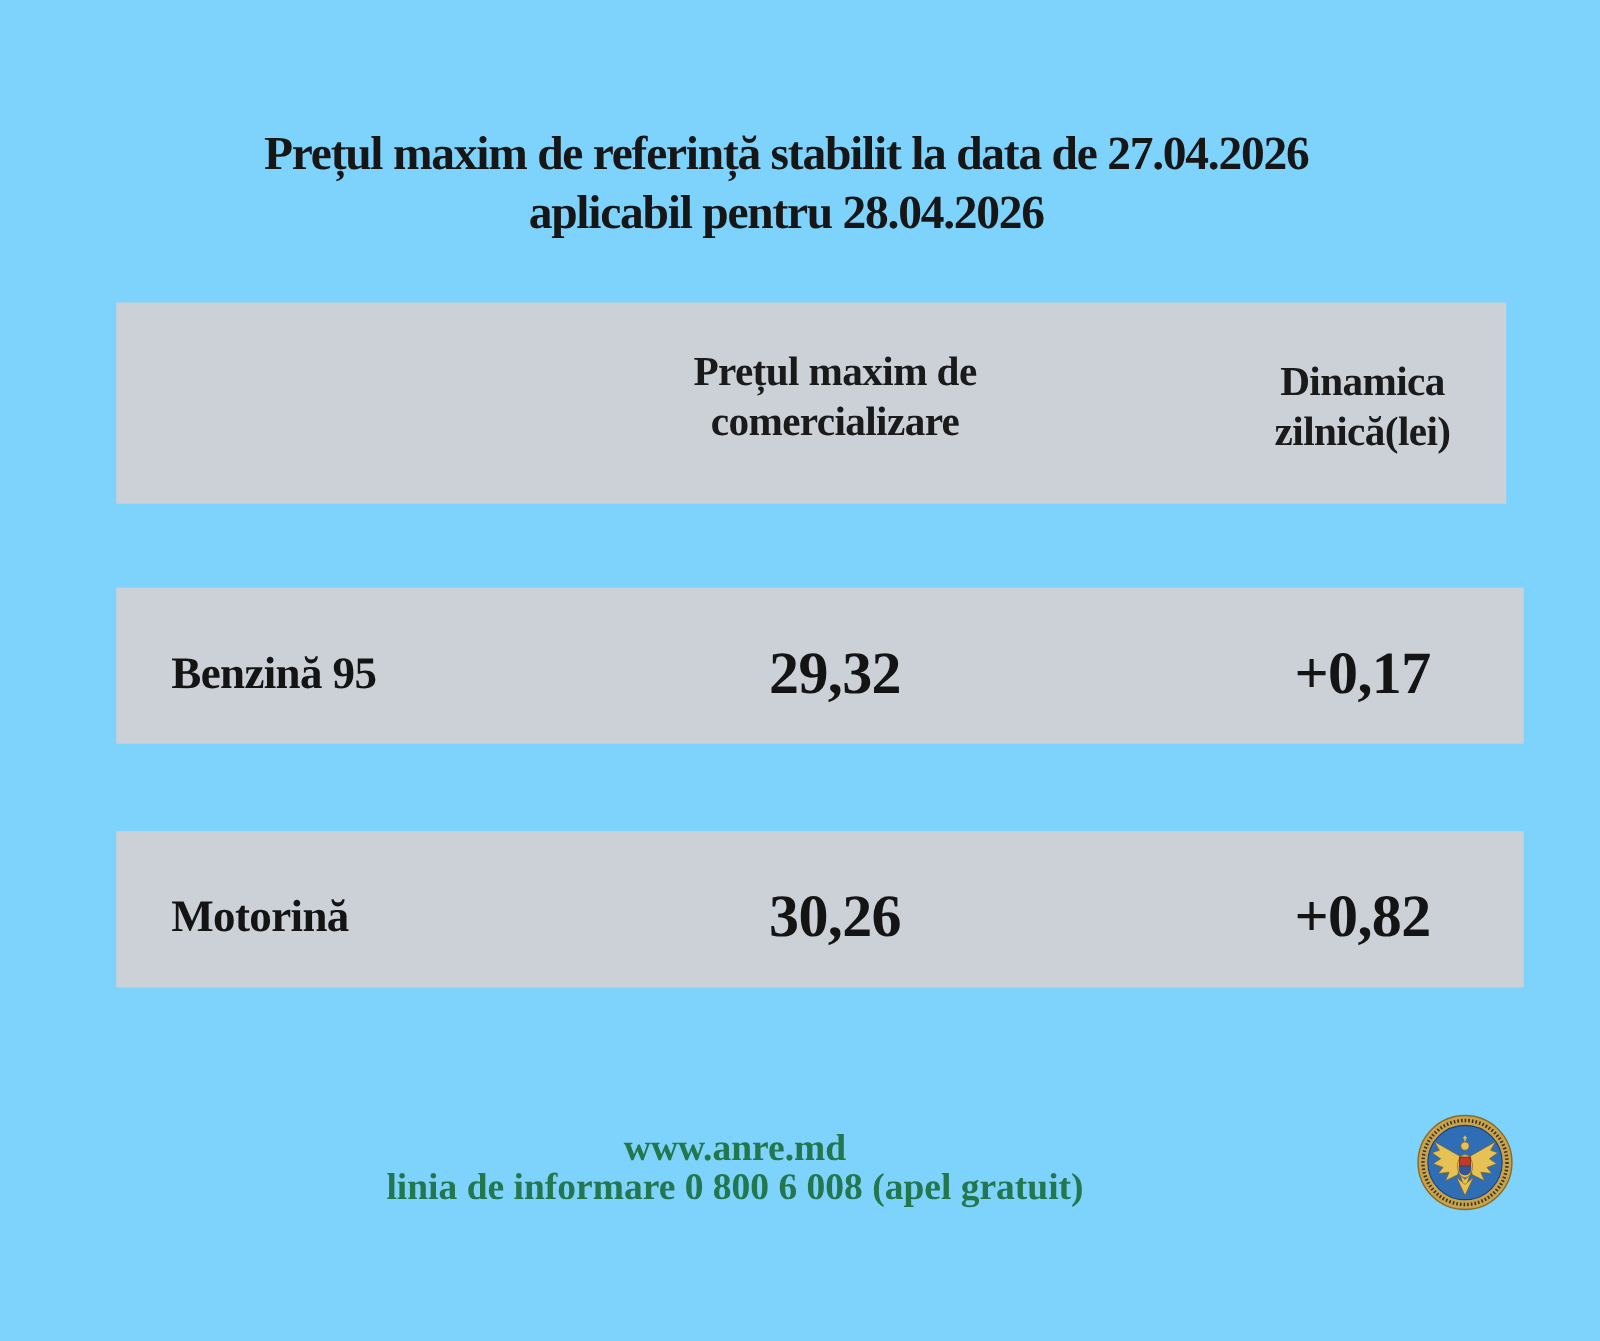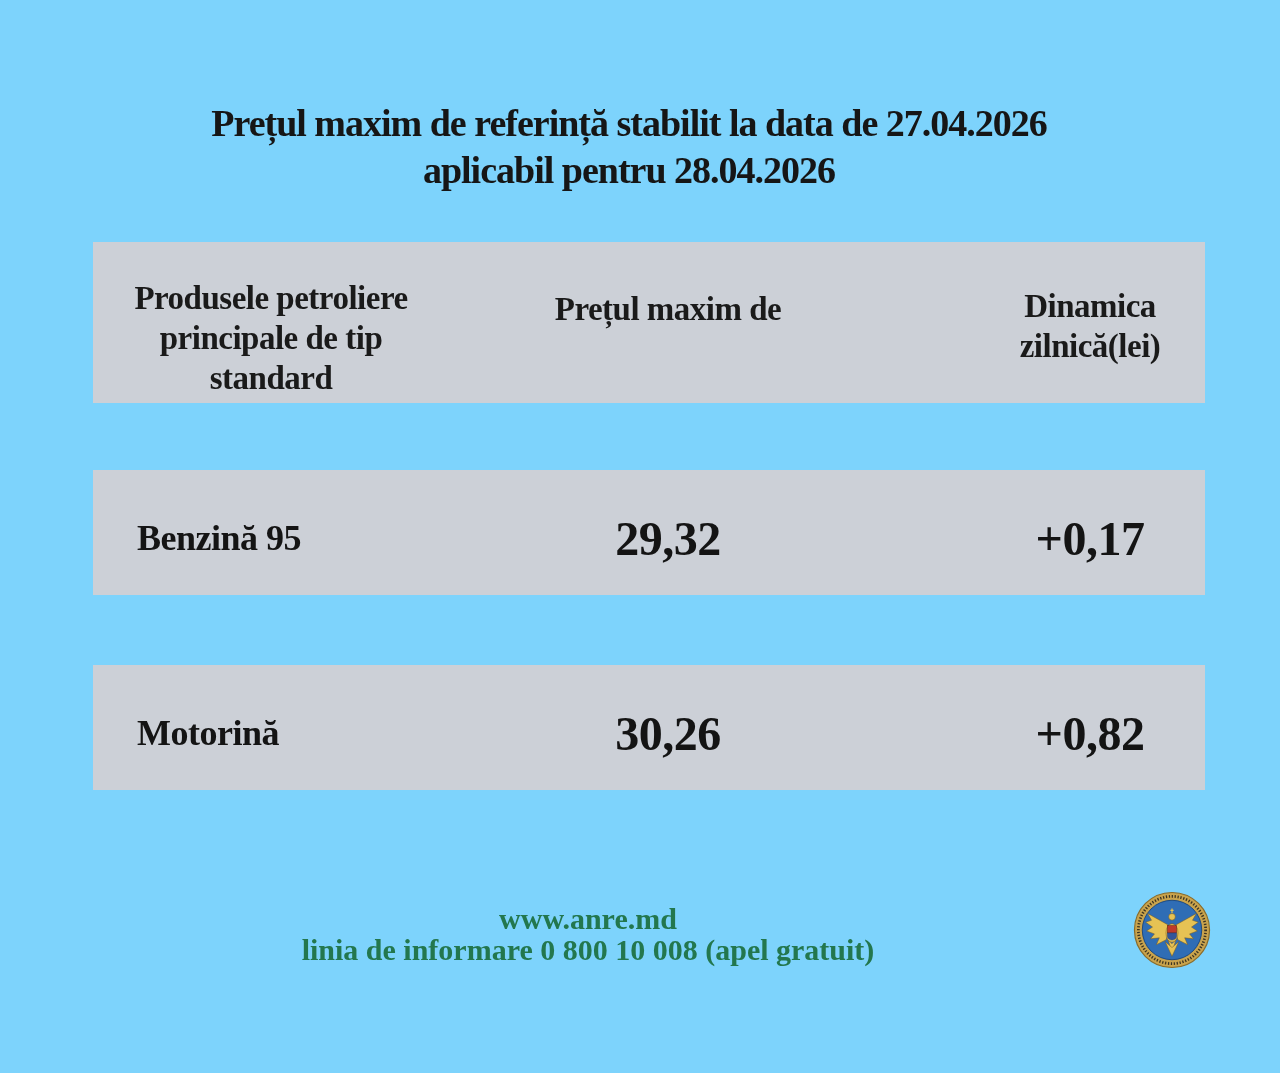--- a/index.html
+++ b/index.html
@@ -14,30 +14,30 @@
 
   .title{
     position:absolute;left:-11px;top:100px;width:1280px;margin:0;
     text-align:center;font-weight:bold;font-size:38px;line-height:47px;
     letter-spacing:-1px;color:#161616;
   }
   .title .tl{display:block;}
 
   .box{position:absolute;left:93px;width:1112px;background:#ccd0d7;}
   .header-box{top:242px;height:161px;}
-  .row-box{height:125px;}
+  .row-box{height:125px;padding-left:14px;}
   .row-1{top:470px;}
   .row-2{top:665px;}
 
   .hcell{
     position:absolute;text-align:center;font-weight:bold;
     font-size:33px;line-height:40px;letter-spacing:-0.5px;color:#1a1a1a;
   }
   .hc1{left:0;width:356px;top:36px;}
-  .hc2{left:375px;width:400px;top:47px;}
+  .hc2{left:375px;width:400px;top:36px;}
   .hc3{left:847px;width:300px;top:44px;}
   .hcell span{display:block;}
 
   .product{
     position:absolute;left:44px;top:0;height:125px;
     display:flex;align-items:center;padding-top:10px;box-sizing:border-box;
     font-weight:bold;font-size:36px;letter-spacing:-0.5px;color:#141414;
   }
   .cellval{
     position:absolute;top:0;height:125px;width:280px;
@@ -62,27 +62,23 @@
 <body>
 
 <div class="canvas">
 
   <h1 class="title">
     <span class="tl">Prețul maxim de referință stabilit la data de 27.04.2026</span>
     <span class="tl">aplicabil pentru 28.04.2026</span>
   </h1>
 
   <div class="box header-box">
-    <div class="hcell hc1">
-      <span>Produsele petroliere</span>
-      <span>principale de tip</span>
-      <span>standard</span>
-    </div>
     <div class="hcell hc2">
       <span>Prețul maxim de</span>
+      <span>comercializare</span>
     </div>
     <div class="hcell hc3">
       <span>Dinamica</span>
       <span>zilnică(lei)</span>
     </div>
   </div>
 
   <div class="box row-box row-1">
     <div class="product">Benzină 95</div>
     <div class="cellval price">29,32</div>
@@ -90,21 +86,21 @@
   </div>
 
   <div class="box row-box row-2">
     <div class="product">Motorină</div>
     <div class="cellval price">30,26</div>
     <div class="cellval dynamic">+0,82</div>
   </div>
 
   <div class="footer">
     <span class="fl">www.anre.md</span>
-    <span class="fl">linia de informare 0 800 10 008 (apel gratuit)</span>
+    <span class="fl">linia de informare 0 800 6 008 (apel gratuit)</span>
   </div>
 
   <div class="seal">
     <svg viewBox="0 0 80 80" xmlns="http://www.w3.org/2000/svg">
       <circle cx="40" cy="40" r="38.5" fill="#c9a34c"></circle>
       <circle cx="40" cy="40" r="38.5" fill="none" stroke="#8a6b28" stroke-width="1.2"></circle>
       <circle cx="40" cy="40" r="34.5" fill="none" stroke="#3b3322" stroke-width="2.8" stroke-dasharray="1.3 1.7"></circle>
       <circle cx="40" cy="40" r="30.5" fill="#2f6db5" stroke="#14427e" stroke-width="0.9"></circle>
       <g fill="#e6c254" stroke="#76571a" stroke-width="0.5">
         <path d="M38 36 L15 23 L19 30 L13 32 L20 37 L14 41 L22 44 L18 49 L27 48 L24 55 L34 50 Z"></path>

